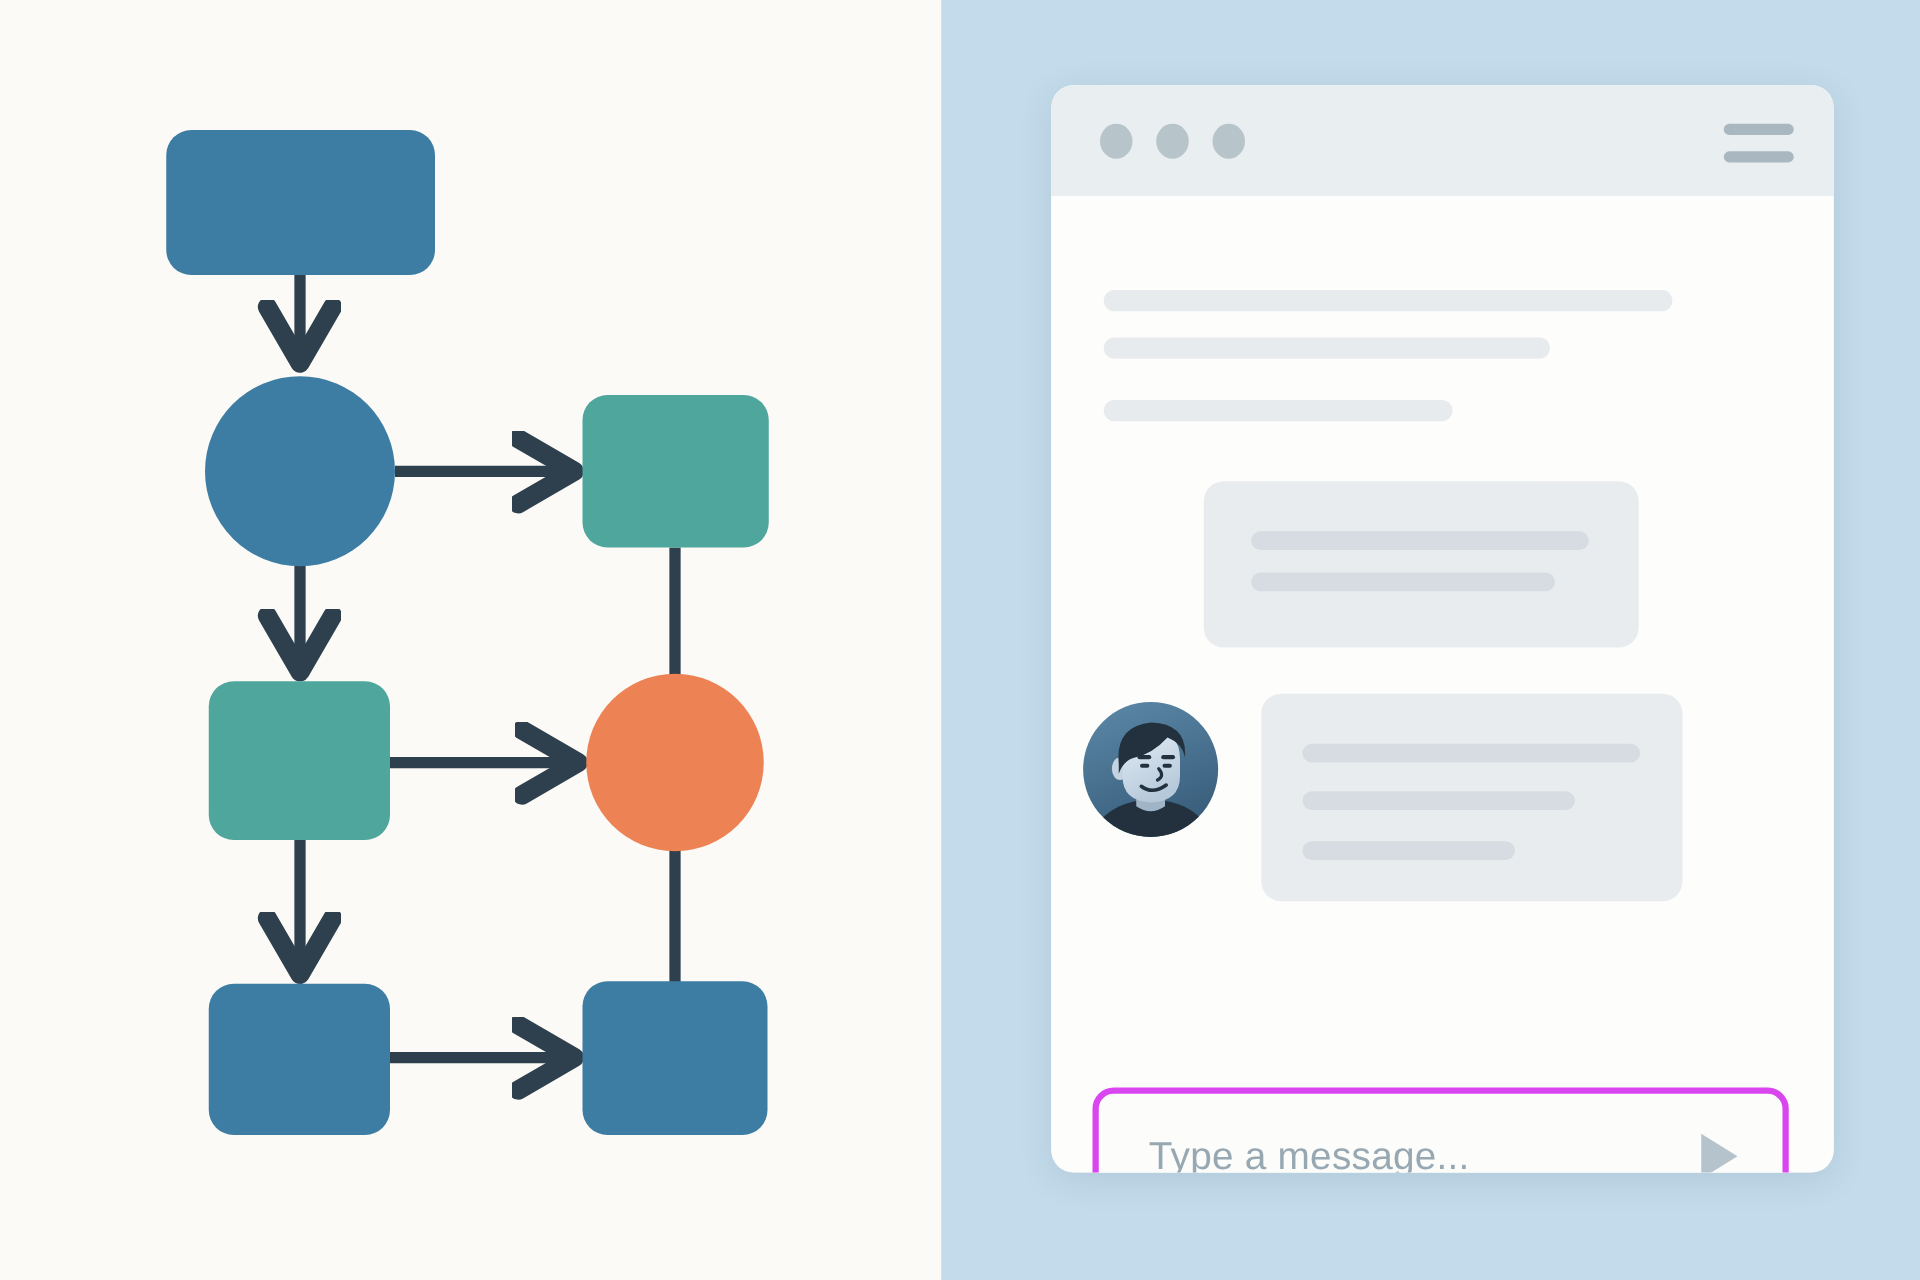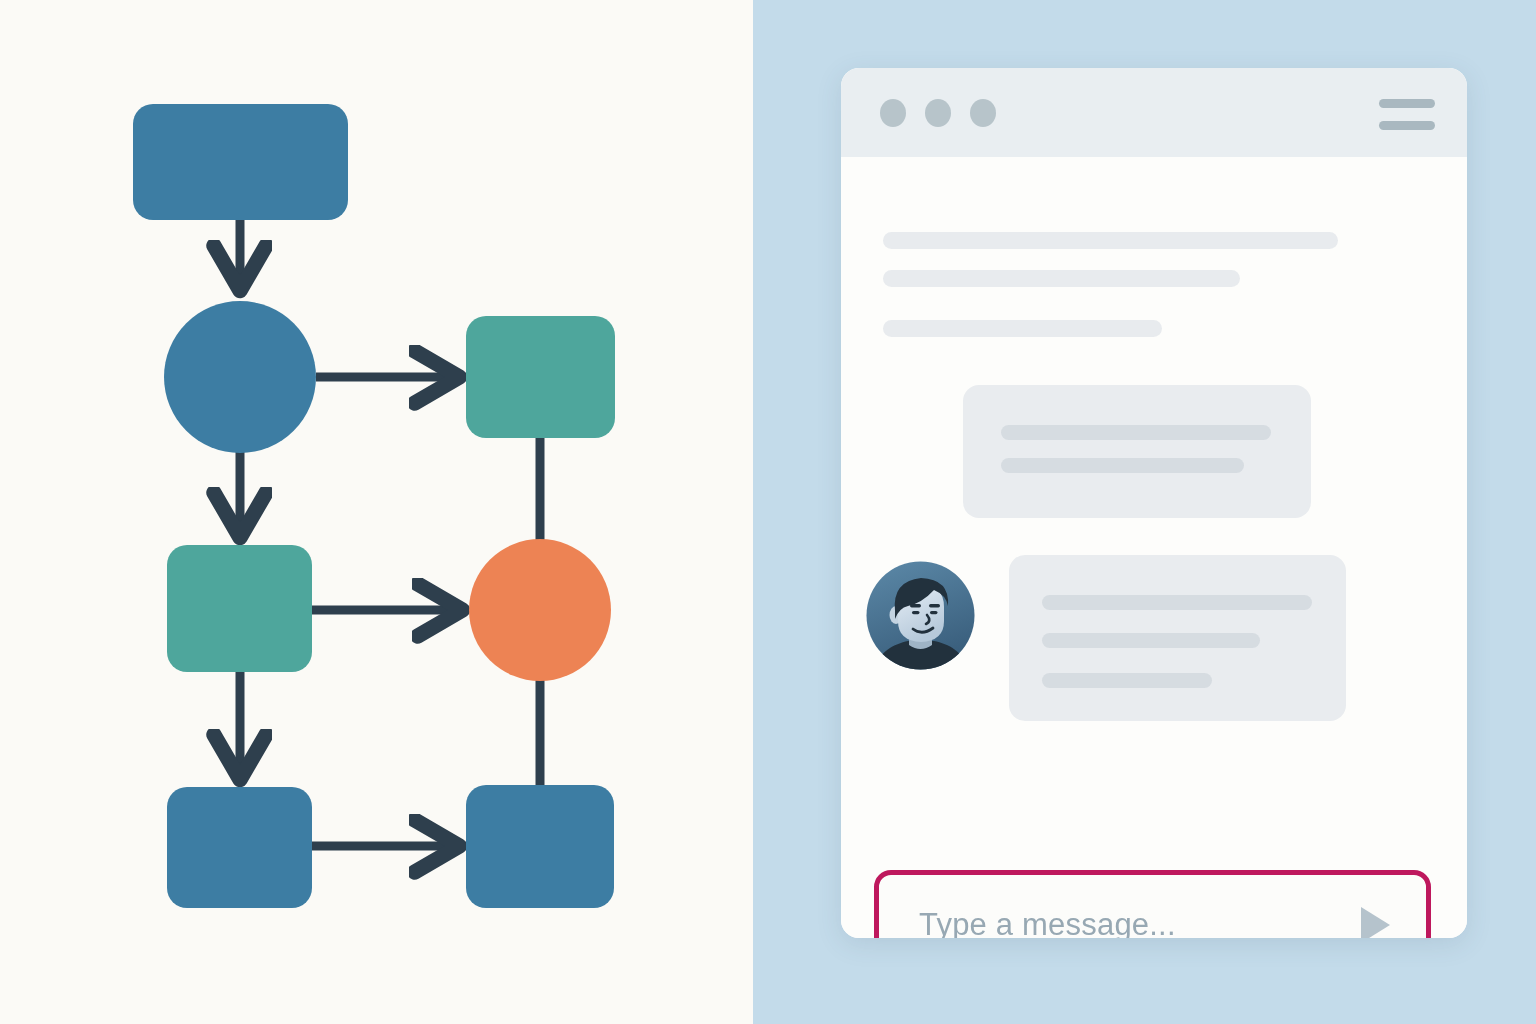--- a/index.html
+++ b/index.html
@@ -156,21 +156,21 @@
   }
 
   
   #message-input-row {
     position: absolute;
     left: 33px;
     top: 713px;
     width: 557px;
     height: 110px;
     background: #fcfcfa;
-    border: 5px solid #be185d;
+    border: 5px solid #d946ef;
     border-radius: 17px;
     box-sizing: border-box;
   }
 
   #message-placeholder {
     position: absolute;
     left: 40px;
     top: 50%;
     transform: translateY(-50%);
     font-size: 31px;

